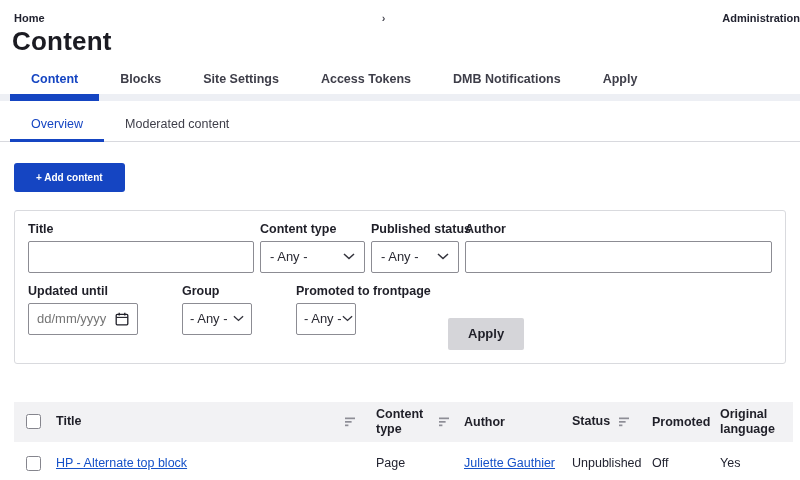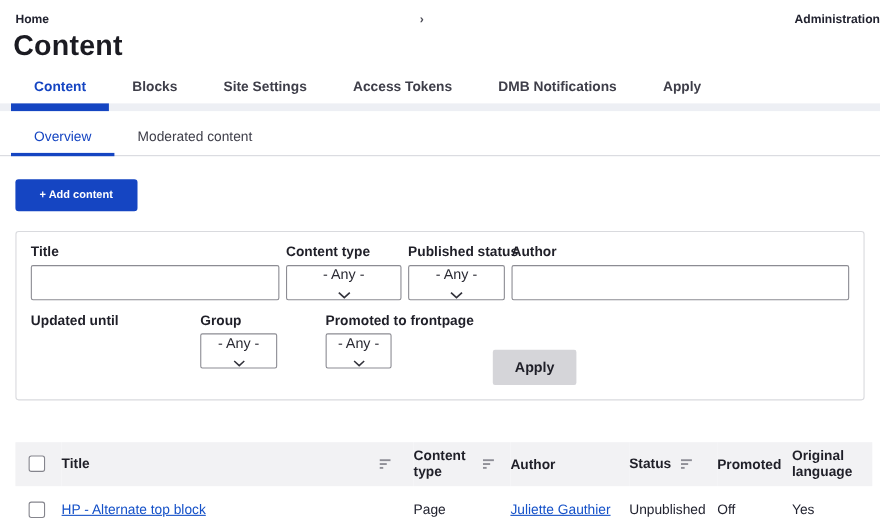--- a/index.html
+++ b/index.html
@@ -83,21 +83,21 @@
   .txt { width: 100%; padding: 0 8px; font-family: inherit; color: #222330; }
   .w-title { width: 226px; }
   .w-ctype { width: 105px; }
   .w-pstatus { width: 88px; }
   .w-author { flex: 1; }
   .w-date { width: 110px; }
   .w-group { width: 70px; }
   .w-promoted { width: 60px; }
   .select {
     display: flex; align-items: center; justify-content: space-between;
-    padding: 0 9px; cursor: pointer; color: #222330; flex-direction: column;
+    padding: 0 9px; cursor: pointer; color: #222330;
   }
   .select .sel-value { font-size: 13px; color: #2a2a33; white-space: nowrap; }
   .select.tight { padding: 0 7px; }
   .datebox { display: flex; align-items: center; justify-content: space-between; padding: 0 8px; }
   .datebox input {
     border: none; outline: none; width: 74px; padding: 0;
     font-family: inherit; font-size: 13px; color: #3c3c46; background: transparent;
   }
   .apply-btn {
     margin-left: 48px; margin-top: 34px; height: 32px; padding: 0 20px;
@@ -199,20 +199,29 @@
       </div>
       <div class="field w-author">
         <label>Author</label>
         <input class="txt" type="text" style="">
       </div>
     </div>
 
     <div class="frow second">
       <div class="field w-date">
         <label>Updated until</label>
+        <div class="datebox">
+          <input type="text" placeholder="dd/mm/yyyy" style="">
+          <svg class="cal-icon" width="14" height="14" viewBox="0 0 14 14">
+            <rect x="1.2" y="2.4" width="11.6" height="10.4" rx="1" fill="none" stroke="#1f1f28" stroke-width="1.3"></rect>
+            <line x1="4.2" y1="0.8" x2="4.2" y2="3.6" stroke="#1f1f28" stroke-width="1.3"></line>
+            <line x1="9.8" y1="0.8" x2="9.8" y2="3.6" stroke="#1f1f28" stroke-width="1.3"></line>
+            <line x1="1.2" y1="5.4" x2="12.8" y2="5.4" stroke="#1f1f28" stroke-width="1.1"></line>
+          </svg>
+        </div>
       </div>
       <div class="field w-group">
         <label>Group</label>
         <div class="select tight">
           <span class="sel-value">- Any -</span>
           <svg class="chev-icon" width="11" height="7" viewBox="0 0 12 7">
               <polyline points="1,1 6,5.6 11,1" fill="none" stroke="#33333c" stroke-width="1.5"></polyline>
             </svg>
         </div>
       </div>

